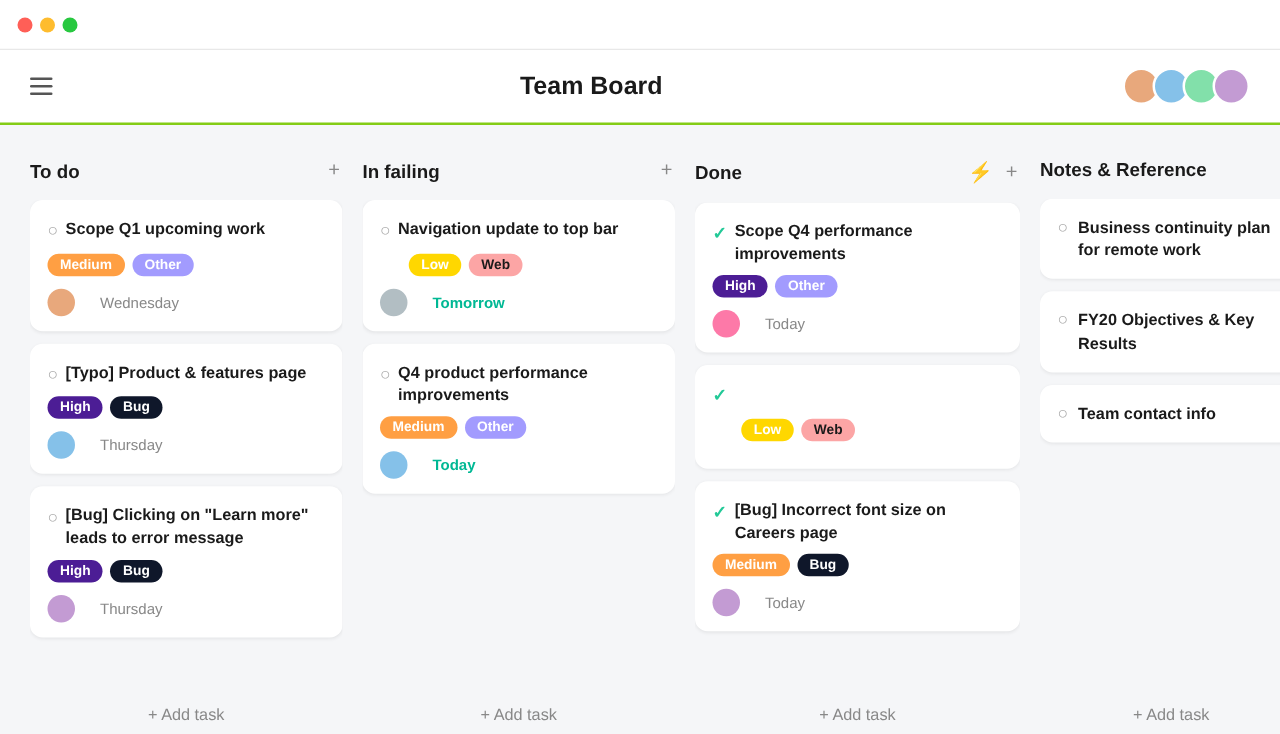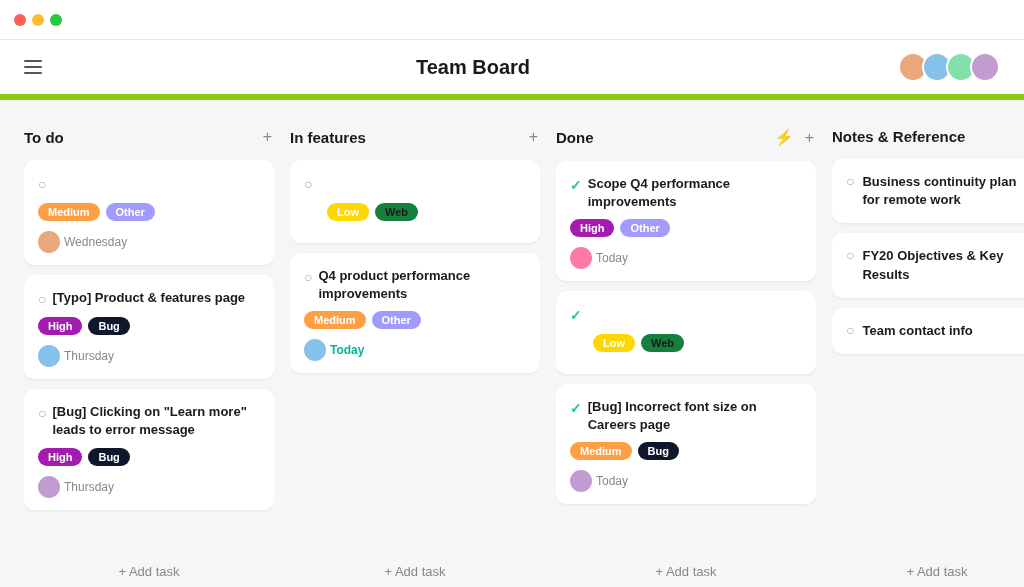--- a/index.html
+++ b/index.html
@@ -31,21 +31,21 @@
     .dot-green { background: #28c840; }
 
     
     .app-header {
       background: #fff;
       height: 60px;
       display: flex;
       align-items: center;
       justify-content: space-between;
       padding: 0 24px;
-      border-bottom: 6px solid #84cc16;
+      border-bottom: 2px solid #84cc16;
     }
     .hamburger {
       display: flex; flex-direction: column; gap: 4px; cursor: pointer;
     }
     .hamburger span {
       display: block; width: 18px; height: 2px; background: #555; border-radius: 2px;
     }
     .app-title {
       font-size: 20px; font-weight: 700; color: #1a1a1a;
     }
@@ -134,30 +134,30 @@
     .tags {
       display: flex; gap: 6px; flex-wrap: wrap; margin-bottom: 10px;
     }
     .tag {
       border-radius: 20px;
       padding: 3px 10px;
       font-size: 11px;
       font-weight: 600;
     }
     .tag-medium { background: #ff9f43; color: #fff; text-align: right; }
-    .tag-high { background: #a21caf; color: #fff; }
+    .tag-high { background: #4c1d95; color: #fff; }
     .tag-low { background: #ffd700; color: #fff; margin-left: 23px; }
     .tag-other { background: #a29bfe; color: #fff; }
     .tag-bug { background: #0f172a; color: #fff; }
-    .tag-web { background: #15803d; color: #1a1a1a; }
+    .tag-web { background: #fca5a5; color: #1a1a1a; }
 
     .card-footer {
       display: flex;
       align-items: center;
-      gap: 4px;
+      gap: 20px;
     }
     .user-avatar {
       width: 22px; height: 22px; border-radius: 50%;
       display: flex; align-items: center; justify-content: center;
       font-size: 9px; font-weight: 700; color: #fff;
     }
     .ua1 { background: #e8a87c; }
     .ua2 { background: #85c1e9; }
     .ua3 { background: #c39bd3; }
     .ua4 { background: #b2bec3; }
@@ -242,20 +242,21 @@
       <span class="column-title">To do</span>
       <div class="col-actions">
         <button class="col-btn">+</button>
       </div>
     </div>
     <div class="cards-container">
 
       <div class="card">
         <div class="card-title">
           <span class="card-check">○</span>
+          <span>Scope Q1 upcoming work</span>
         </div>
         <div class="tags">
           <span class="tag tag-medium">Medium</span>
           <span class="tag tag-other">Other</span>
         </div>
         <div class="card-footer">
           <div class="user-avatar ua1"></div>
           <span class="card-date">Wednesday</span>
         </div>
       </div>
@@ -289,34 +290,39 @@
           <span class="card-date">Thursday</span>
         </div>
       </div>
 
     </div>
     <button class="add-task-btn">+ Add task</button>
   </div>
 
   <div class="column">
     <div class="column-header">
-      <span class="column-title">In features</span>
+      <span class="column-title">In failing</span>
       <div class="col-actions">
         <button class="col-btn">+</button>
       </div>
     </div>
     <div class="cards-container">
 
       <div class="card">
         <div class="card-title">
           <span class="card-check">○</span>
+          <span>Navigation update to top bar</span>
         </div>
         <div class="tags">
           <span class="tag tag-low">Low</span>
           <span class="tag tag-web">Web</span>
+        </div>
+        <div class="card-footer">
+          <div class="user-avatar ua4"></div>
+          <span class="card-date highlight">Tomorrow</span>
         </div>
       </div>
 
       <div class="card">
         <div class="card-title">
           <span class="card-check">○</span>
           <span>Q4 product performance improvements</span>
         </div>
         <div class="tags">
           <span class="tag tag-medium">Medium</span>

